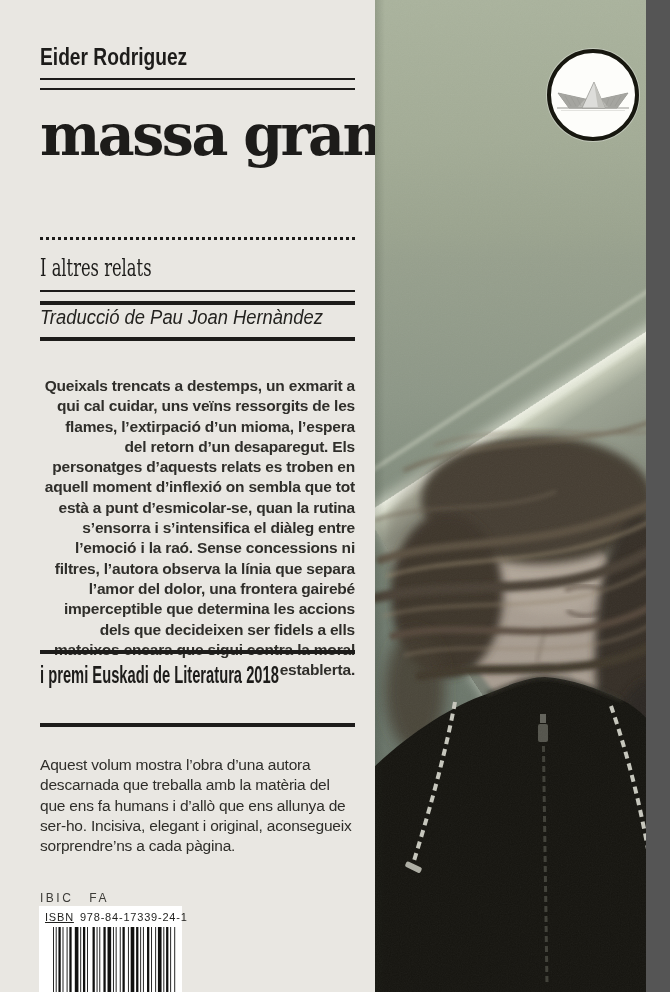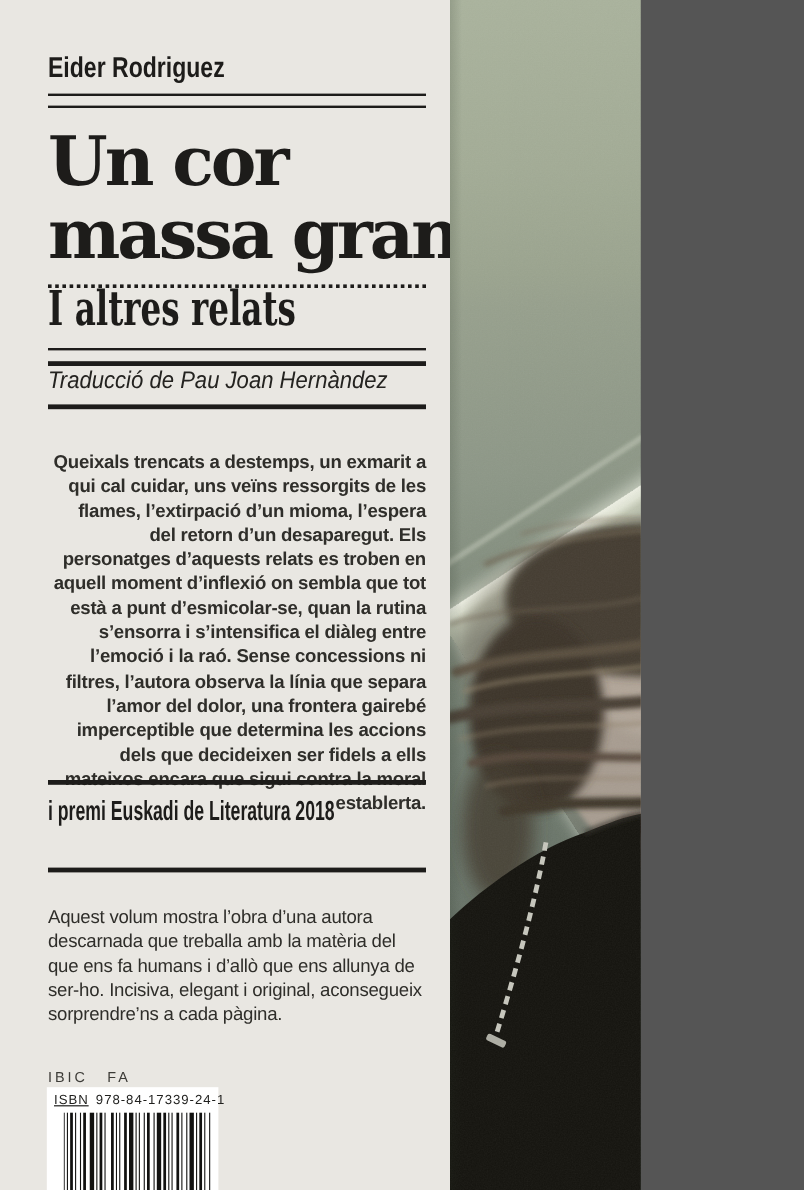--- a/index.html
+++ b/index.html
@@ -1,32 +1,32 @@
 <!DOCTYPE html>
 <html><head>
 <meta charset="utf-8">
 <style>
   html,body{margin:0;padding:0;background:#555;}
-  .page{position:relative;width:534px;height:992px;overflow:hidden;
-        font-family:"Liberation Sans",sans-serif;background:#404040;}
+  .page{position:relative;width:646px;height:992px;overflow:hidden;
+        font-family:"Liberation Sans",sans-serif;background:#fef9c3;}
   
   .panel{position:absolute;left:0;top:0;width:375px;height:992px;background:#e9e7e2;}
   .abs{position:absolute;left:40px;width:315px;}
   .ink{color:#1d1c1a;}
   .author{top:45px;font-weight:bold;font-size:24px;line-height:24px;white-space:nowrap;}
   .squeeze{display:inline-block;transform-origin:0 0;}
   .sx80{transform:scaleX(0.80);}
   .sx68{transform:scaleX(0.68);}
   .sx64{transform:scaleX(0.64);}
   .sx92{transform:scaleX(0.92);}
   .rule-double-a{top:78px;height:8px;border-top:2px solid #1d1c1a;border-bottom:2px solid #1d1c1a;}
   .title{top:104px;font-family:"DejaVu Serif",serif;font-weight:bold;font-size:57px;
          line-height:61px;letter-spacing:-2.5px;white-space:nowrap;}
   .rule-dotted{top:237px;border-top:3px dotted #1d1c1a;}
-  .subtitle{top:241px;font-family:"DejaVu Serif",serif;font-size:40px;line-height:34px;white-space:nowrap;font-weight:bold;}
+  .subtitle{top:251px;font-family:"DejaVu Serif",serif;font-size:24px;line-height:34px;white-space:nowrap;}
   .rule-double-b{top:290px;height:9px;border-top:2px solid #1d1c1a;border-bottom:4px solid #1d1c1a;}
   .translator{top:307px;font-style:italic;font-size:20px;line-height:20px;white-space:nowrap;color:#242320;}
   .rule{height:4px;background:#1d1c1a;}
   .r3{top:337px;}
   .synopsis{top:376px;font-size:15.5px;line-height:20.3px;letter-spacing:-0.2px;color:#2f2e2a;text-align:right;font-weight:bold;}
   .r4{top:650px;}
   .awards{top:663px;font-weight:bold;font-size:23px;line-height:25px;white-space:nowrap;}
   .r5{top:723px;}
   .review{top:755px;font-size:15.5px;line-height:20.3px;letter-spacing:-0.2px;color:#2f2e2a;}
   .ibic{top:891px;font-size:12px;letter-spacing:2.5px;color:#3c3b37;}
@@ -61,21 +61,20 @@
 
   <div class="panel">
 
     <div class="abs author ink">
       <span class="squeeze sx80">Eider Rodriguez</span>
     </div>
 
     <div class="abs rule-double-a"></div>
 
     <div class="abs title ink">
-      <div>Un cor</div>
       <div>massa gran</div>
     </div>
 
     <div class="abs rule-dotted"></div>
 
     <div class="abs subtitle ink">
       <span class="squeeze sx68">I altres relats</span>
     </div>
 
     <div class="abs rule-double-b"></div>

